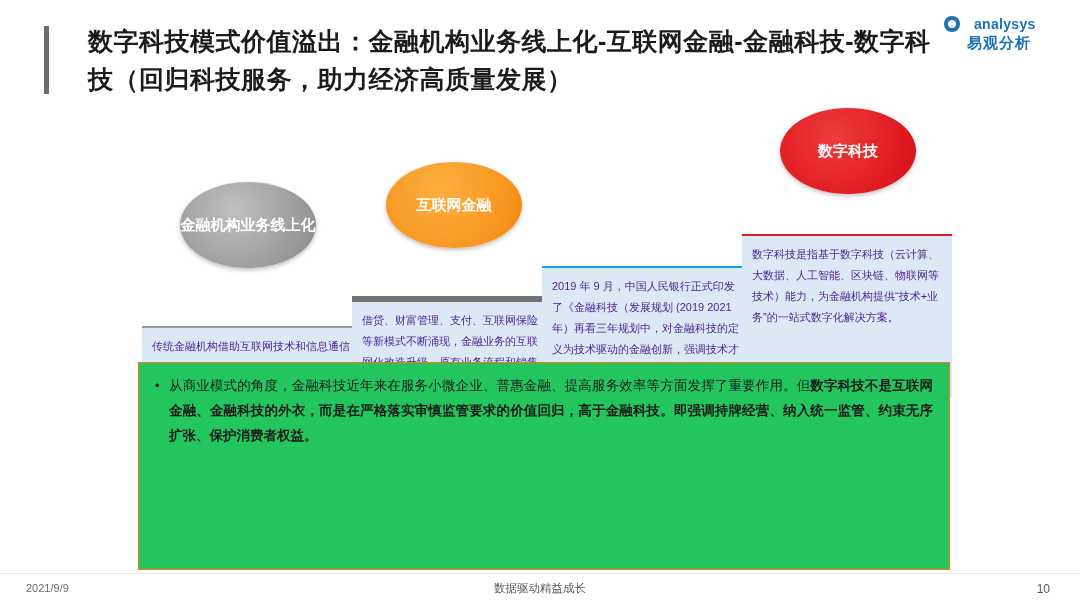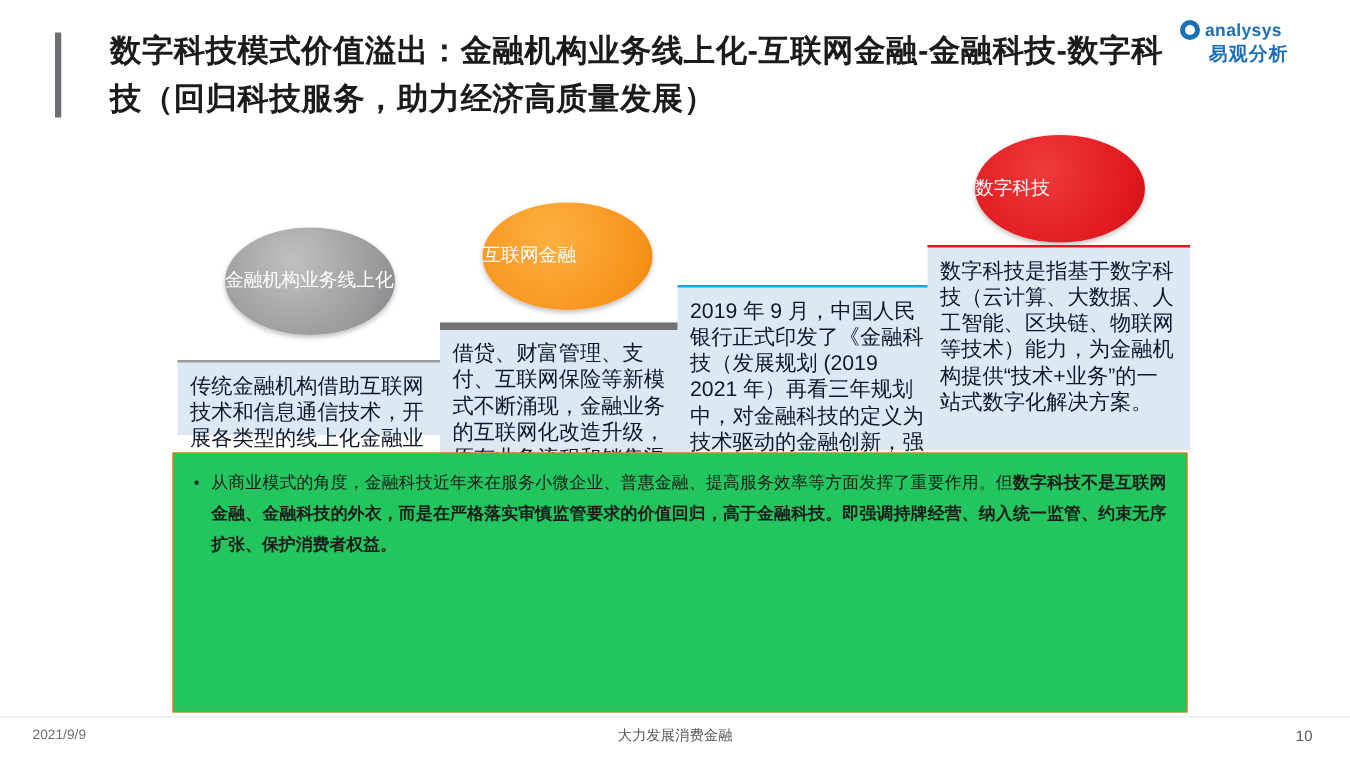--- a/index.html
+++ b/index.html
@@ -51,21 +51,21 @@
     position: absolute;
     right: 26px;
     top: 16px;
     width: 110px;
     text-align: center;
   }
   .logo-top {
     display: flex;
     align-items: center;
     justify-content: flex-start;
-    gap: 4px;
+    gap: 14px;
   }
   .logo-mark {
     width: 16px;
     height: 16px;
     border-radius: 50%;
     background: #1b6fb5;
     position: relative;
   }
   .logo-mark::after {
     content: "";
@@ -90,23 +90,24 @@
     margin-top: 2px;
     letter-spacing: 1px;
   }
 
   
   .ellipse {
     position: absolute;
     border-radius: 50%;
     display: flex;
     align-items: center;
+    justify-content: center;
     text-align: center;
     color: #ffffff;
-    font-weight: normal;
+    font-weight: bold;
     font-size: 15px;
     line-height: 22px;
     box-shadow: 0 2px 4px rgba(0,0,0,0.25);
   }
   .e-gray {
     left: 180px;
     top: 182px;
     width: 136px;
     height: 86px;
     background: radial-gradient(circle at 40% 32%, #bfc0c2 0%, #97999b 70%, #808285 100%);
@@ -129,25 +130,26 @@
     left: 780px;
     top: 108px;
     width: 136px;
     height: 86px;
     background: radial-gradient(circle at 40% 32%, #ee3b3b 0%, #e0191f 70%, #cc0f16 100%);
   }
 
   
   .box {
     position: absolute;
-    font-size: 17px;
+    font-size: 11px;
     line-height: 21px;
-    color: #0f172a;
+    color: #4c1d95;
     box-sizing: border-box;
     padding: 8px 10px 6px 10px;
+    margin-top: 38px;
   }
   .box-gray {
     left: 142px;
     top: 288px;
     width: 222px;
     height: 60px;
     background: #dce9f5;
     border-top: 2px solid #9b9b9b;
   }
   .box-orange {
@@ -275,16 +277,16 @@
   <div class="box box-red">数字科技是指基于数字科技（云计算、大数据、人工智能、区块链、物联网等技术）能力，为金融机构提供“技术+业务”的一站式数字化解决方案。</div>
 
   <div class="panel">
     <div class="panel-item">
       <span>从商业模式的角度，金融科技近年来在服务小微企业、普惠金融、提高服务效率等方面发挥了重要作用。但</span><span class="bold">数字科技不是互联网金融、金融科技的外衣，而是在严格落实审慎监管要求的价值回归，高于金融科技。即强调持牌经营、纳入统一监管、约束无序扩张、保护消费者权益。</span>
     </div>
   </div>
 
   <div class="footer-rule"></div>
   <div class="footer-date">2021/9/9</div>
-  <div class="footer-center">大力发展消费金融</div>
+  <div class="footer-center">数据驱动精益成长</div>
   <div class="footer-page">10</div>
 
 </div>
 
 </body></html>

